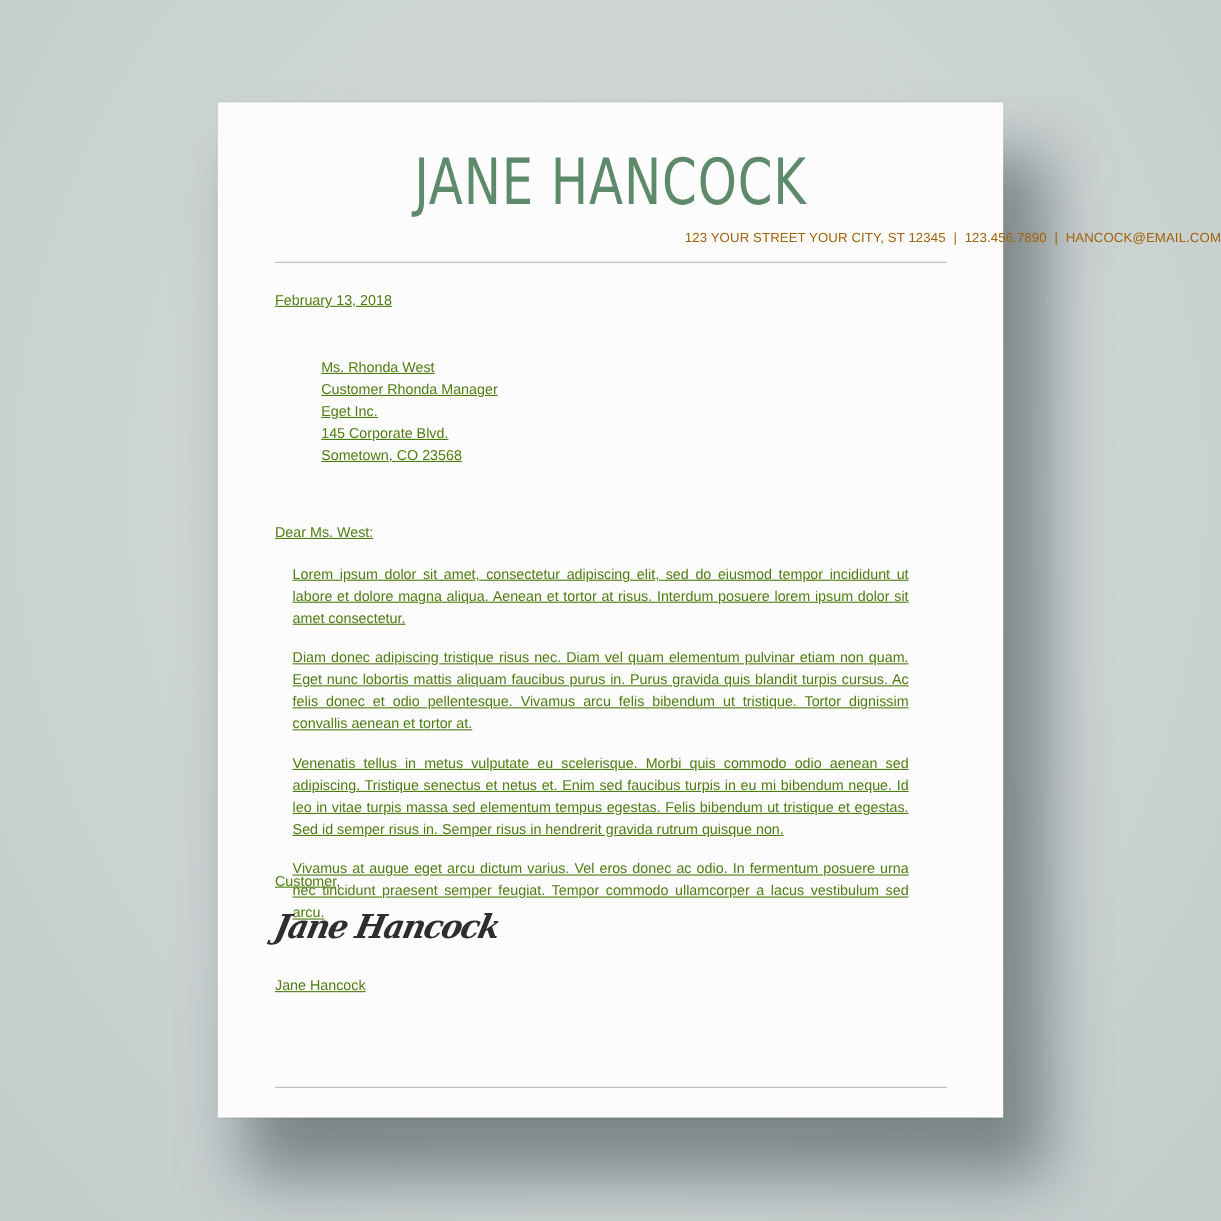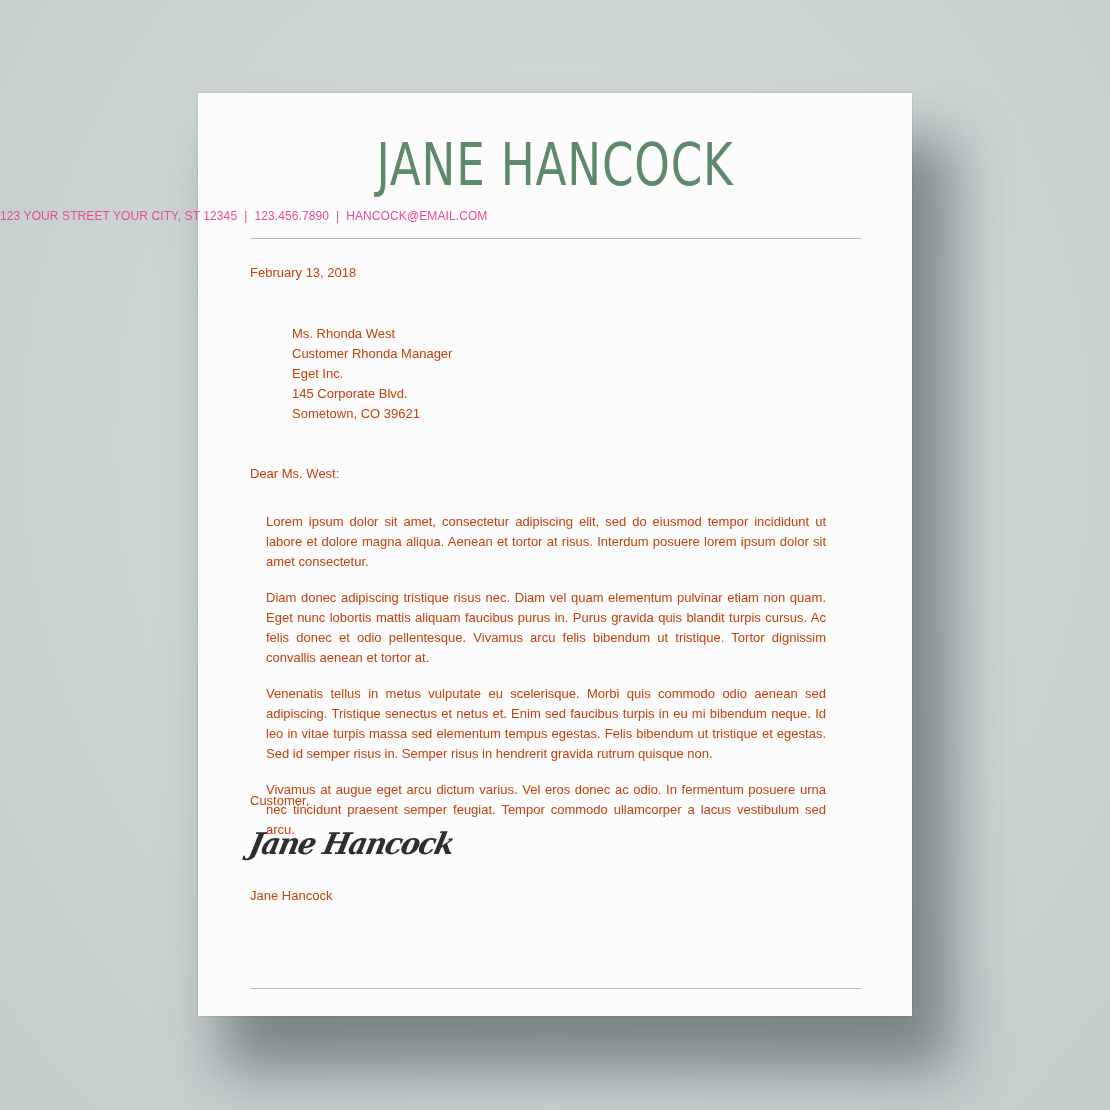--- a/index.html
+++ b/index.html
@@ -45,49 +45,50 @@
       line-height: 70px;
       color: #5e8a6c;
       transform: scaleX(0.78);
       transform-origin: center;
     }
     .contact {
       position: absolute;
       left: 0;
       right: 0;
       top: 209px;
-      text-align: left;
+      text-align: right;
       font-size: 12px;
-      color: #ec4899;
+      color: #a16207;
       letter-spacing: 0.1px;
     }
     .contact .sep {
       margin: 0 7px;
     }
     .rule {
       position: absolute;
       left: 250px;
       width: 611px;
       height: 1px;
       background: #b8b8b8;
     }
     .rule.top { top: 238px; }
     .rule.bottom { top: 988px; }
     .text {
       position: absolute;
       left: 250px;
       width: 592px;
       font-size: 13px;
-      color: #c2410c;
+      color: #4d7c0f;
       line-height: 20px;
+      text-decoration: underline;
     }
     .date { top: 263px; }
     .recipient { top: 324px; }
     .recipient div { height: 20px; margin-left: 42px; }
-    .salutation { top: 464px; }
+    .salutation { top: 474px; }
     .para {
       text-align: justify;
       margin: 16px;
     }
     .body-paras {
       top: 496px;
     }
     .body-paras .para + .para {
       margin-top: 10px;
     }
@@ -123,21 +124,21 @@
 
 <div class="rule top"></div>
 
 <div class="text date">February 13, 2018</div>
 
 <div class="text recipient">
   <div>Ms. Rhonda West</div>
   <div>Customer Rhonda Manager</div>
   <div>Eget Inc.</div>
   <div>145 Corporate Blvd.</div>
-  <div>Sometown, CO 39621</div>
+  <div>Sometown, CO 23568</div>
 </div>
 
 <div class="text salutation">Dear Ms. West:</div>
 
 <div class="text body-paras">
   <p class="para">Lorem ipsum dolor sit amet, consectetur adipiscing elit, sed do eiusmod tempor incididunt ut labore et dolore magna aliqua. Aenean et tortor at risus. Interdum posuere lorem ipsum dolor sit amet consectetur.</p>
   <p class="para">Diam donec adipiscing tristique risus nec. Diam vel quam elementum pulvinar etiam non quam. Eget nunc lobortis mattis aliquam faucibus purus in. Purus gravida quis blandit turpis cursus. Ac felis donec et odio pellentesque. Vivamus arcu felis bibendum ut tristique. Tortor dignissim convallis aenean et tortor at.</p>
   <p class="para">Venenatis tellus in metus vulputate eu scelerisque. Morbi quis commodo odio aenean sed adipiscing. Tristique senectus et netus et. Enim sed faucibus turpis in eu mi bibendum neque. Id leo in vitae turpis massa sed elementum tempus egestas. Felis bibendum ut tristique et egestas. Sed id semper risus in. Semper risus in hendrerit gravida rutrum quisque non.</p>
   <p class="para">Vivamus at augue eget arcu dictum varius. Vel eros donec ac odio. In fermentum posuere urna nec tincidunt praesent semper feugiat. Tempor commodo ullamcorper a lacus vestibulum sed arcu.</p>
 </div>

